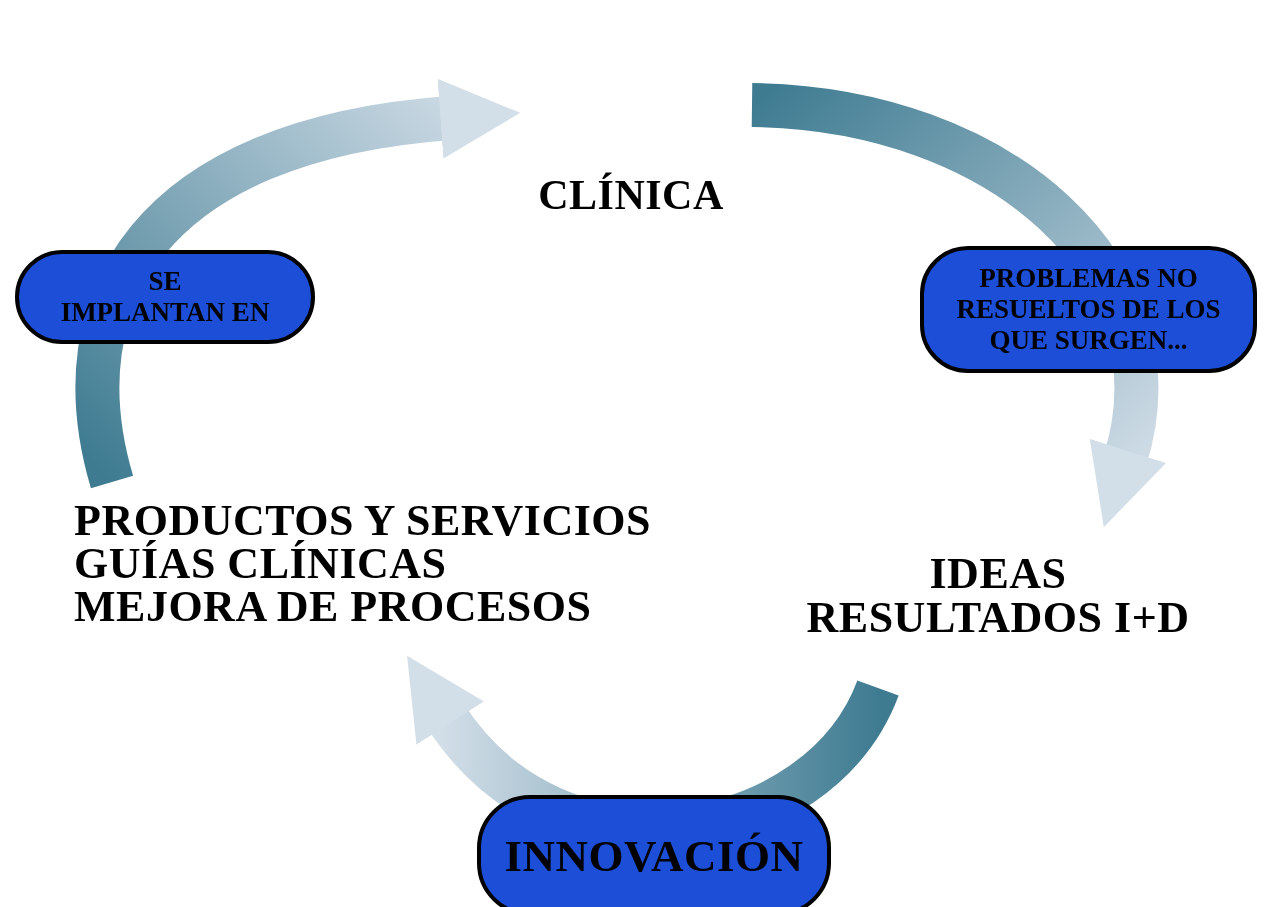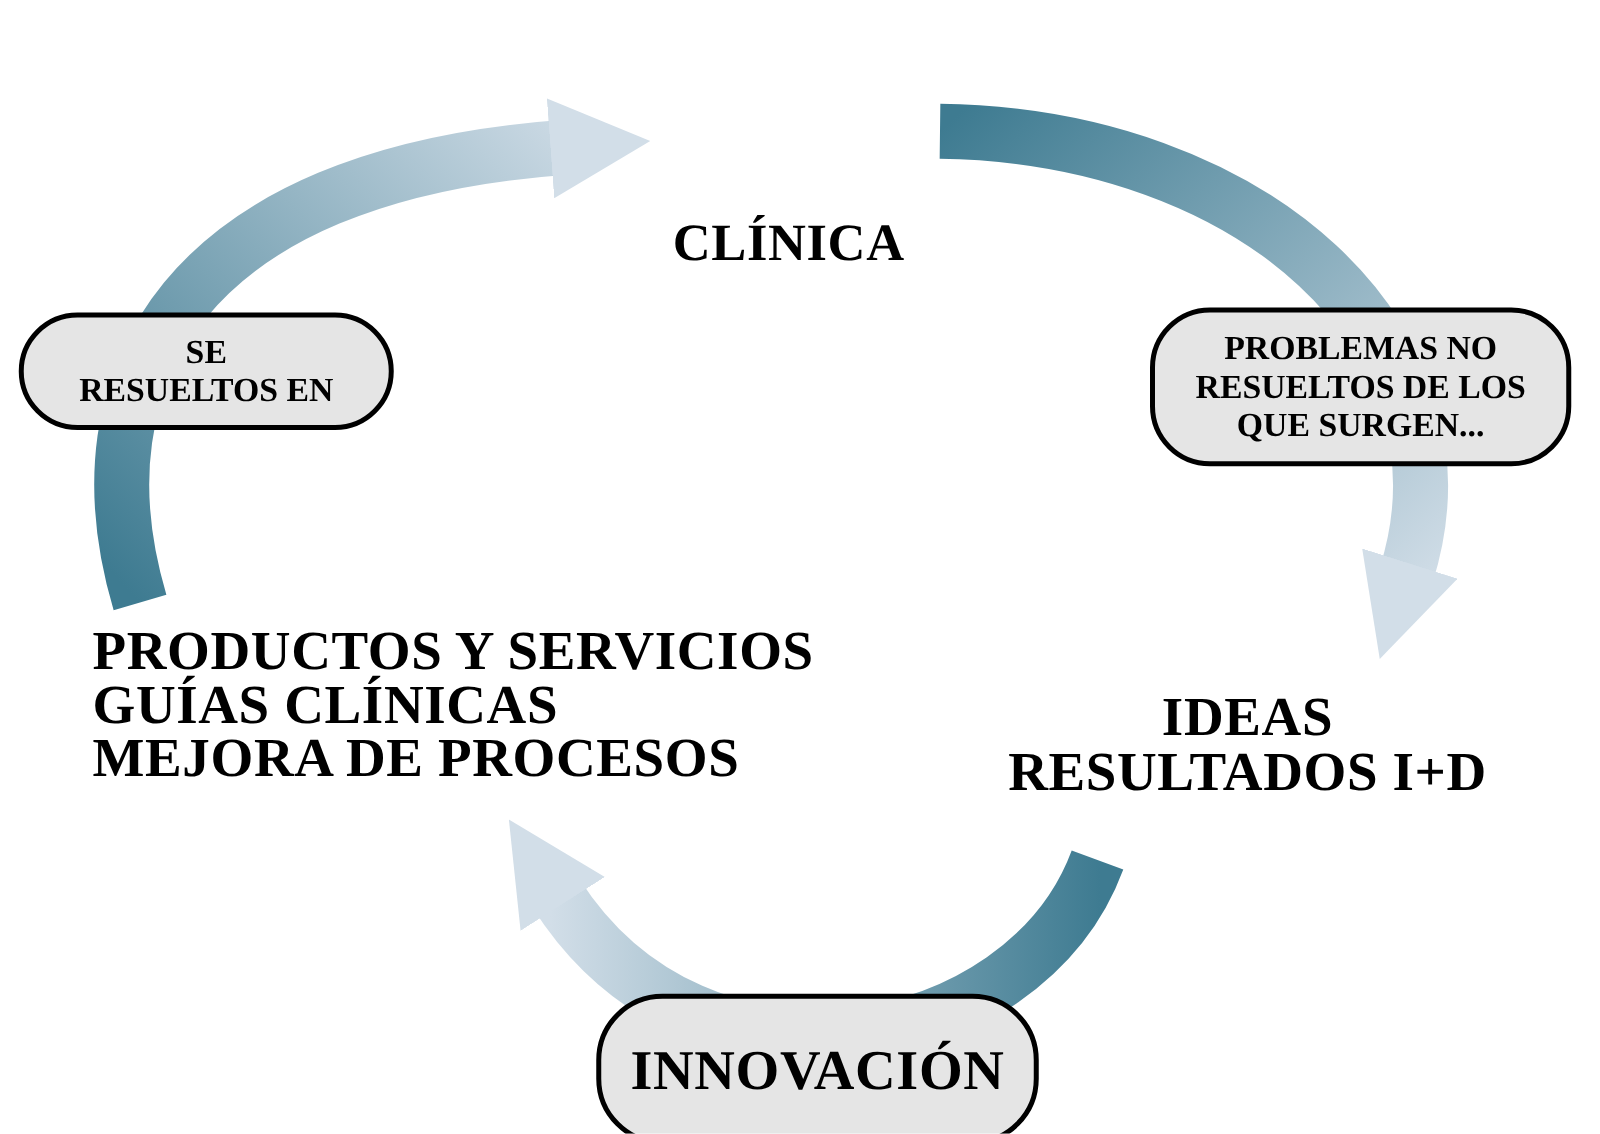--- a/index.html
+++ b/index.html
@@ -47,21 +47,21 @@
   .node-ideas {
     left: 998px; top: 552px;
     transform: translateX(-50%);
     font-size: 44px; line-height: 44px;
     letter-spacing: 0.5px;
     text-align: center;
   }
 
   .pill {
     position: absolute;
-    background: #e5e5e5;
+    background: #1d4ed8;
     border: 4px solid #000000;
     color: #000000;
     font-weight: bold;
     display: flex;
     flex-direction: column;
     align-items: center;
     justify-content: center;
     text-align: center;
     z-index: 2;
     white-space: nowrap;
@@ -119,21 +119,21 @@
 
     <path d="M 878 688 C 820 845, 560 895, 445 715" fill="none" stroke="url(#grad3)" stroke-width="44" stroke-linecap="butt" marker-end="url(#arrowhead)"></path>
   </svg>
 
   <div class="label node-clinica">
     <div>CLÍNICA</div>
   </div>
 
   <div class="pill pill-se">
     <div>SE</div>
-    <div>RESUELTOS EN</div>
+    <div>IMPLANTAN EN</div>
   </div>
 
   <div class="pill pill-problemas">
     <div>PROBLEMAS NO</div>
     <div>RESUELTOS DE LOS</div>
     <div>QUE SURGEN...</div>
   </div>
 
   <div class="label node-productos">
     <div>PRODUCTOS Y SERVICIOS</div>

